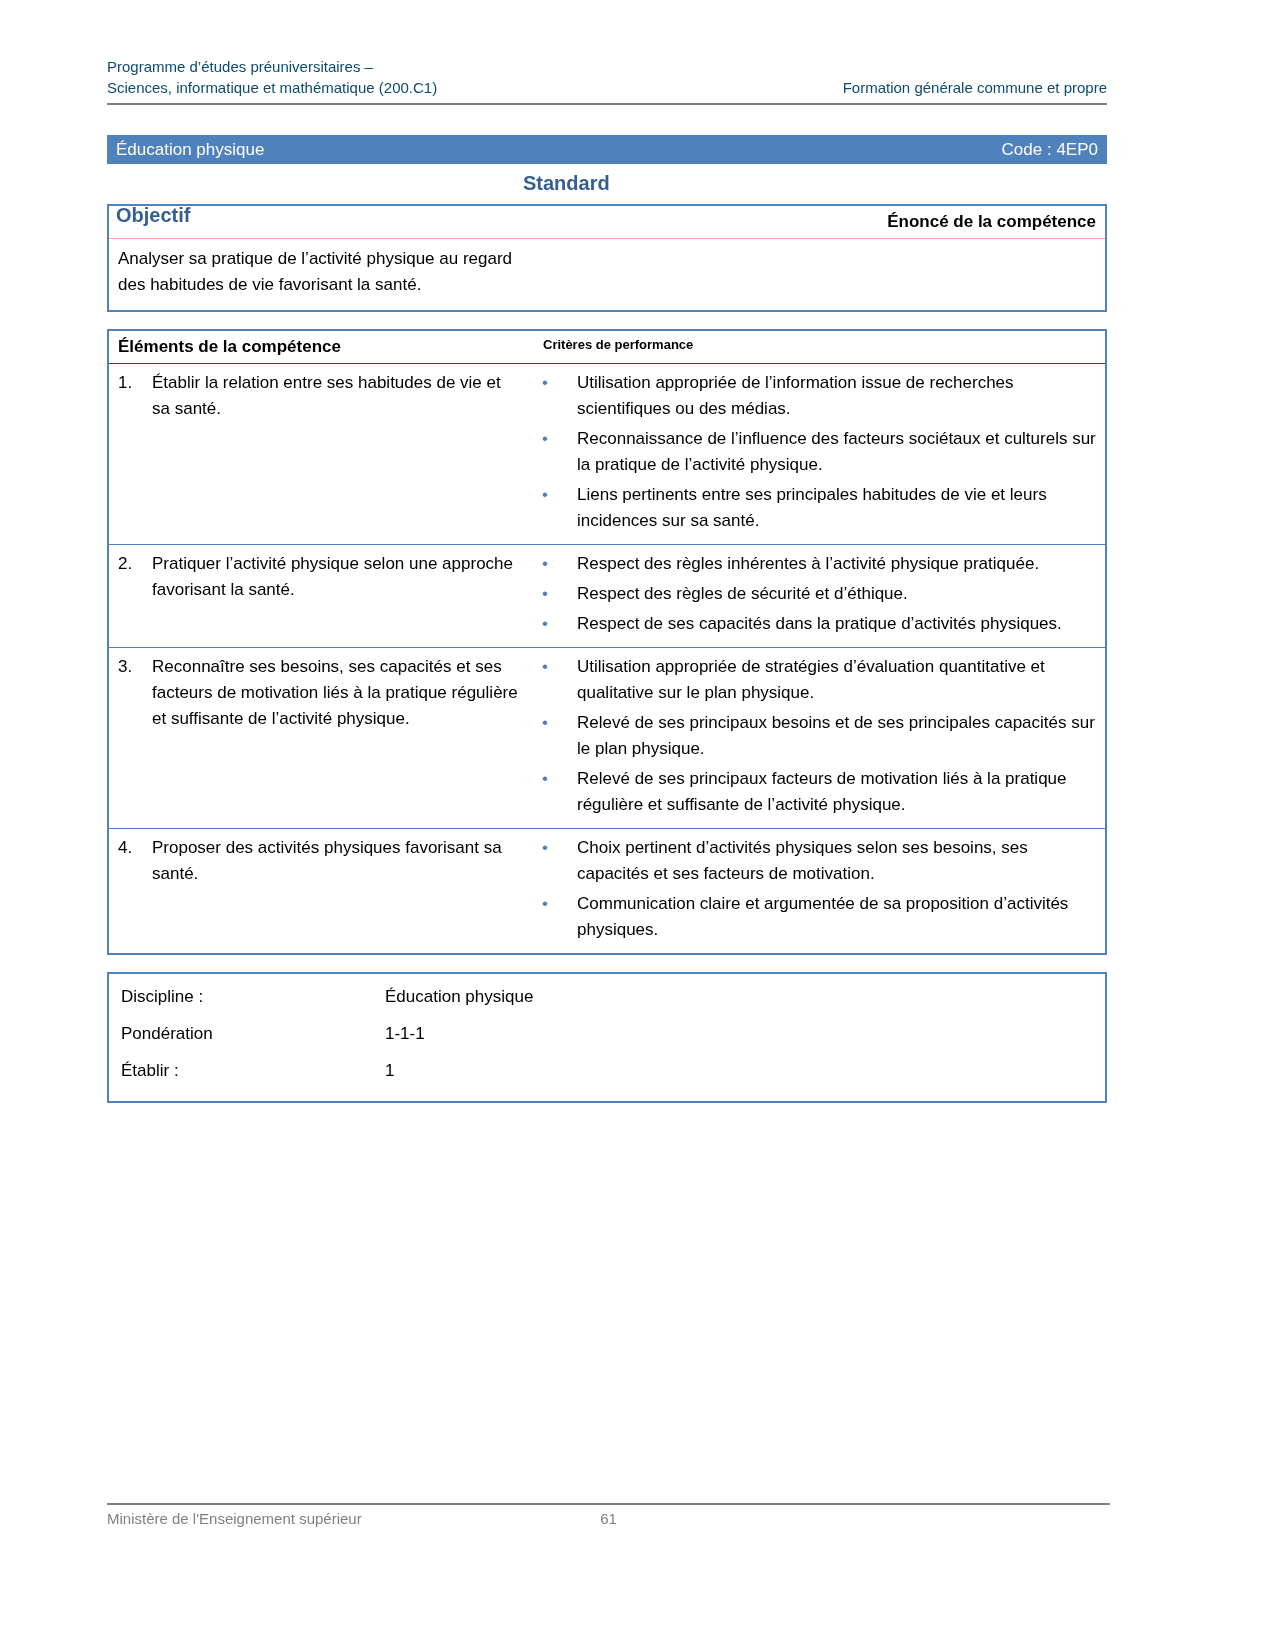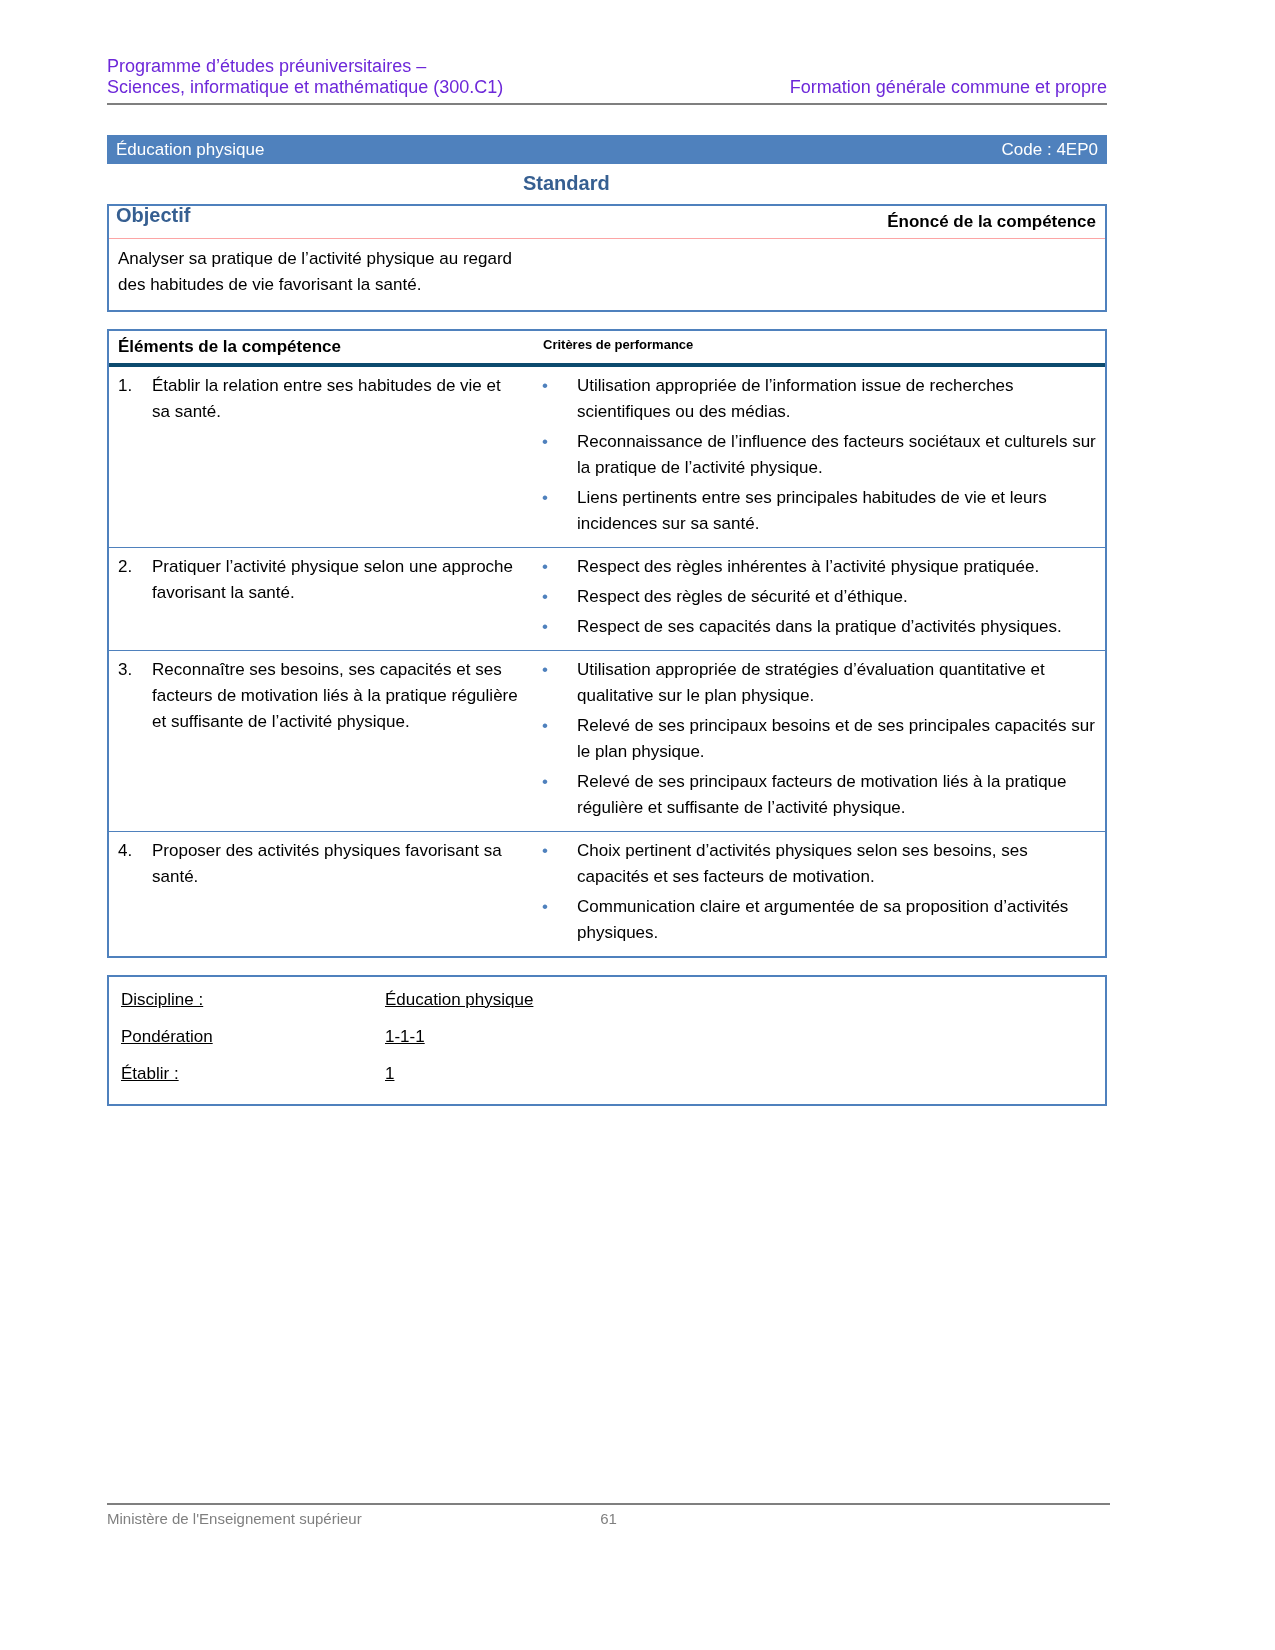--- a/index.html
+++ b/index.html
@@ -13,22 +13,22 @@
   }
   .sheet { position: absolute; top: 0; left: 0; width: 1275px; height: 1650px; overflow: hidden; }
   .content { position: absolute; left: 107px; top: 0; width: 1000px; }
 
   
   .doc-header {
     display: flex;
     justify-content: space-between;
     align-items: flex-end;
     margin-top: 56px;
-    color: #6d28d9;
-    font-size: 18px;
+    color: #0c4a6e;
+    font-size: 15px;
     line-height: 21px;
   }
   .header-rule { border: none; border-top: 2px solid #7f7f7f; margin: 5px 0 0 0; height: 0; }
 
   
   .banner {
     margin-top: 30px;
     background: #4f81bd;
     color: #ffffff;
     display: flex;
@@ -53,39 +53,39 @@
     padding: 6px 9px;
     border-bottom: 1px solid #fca5a5;
     text-align: right;
   }
 
   
   .enonce-body { padding: 7px 9px 12px 9px; font-size: 17px; line-height: 26px; max-width: 420px; }
 
   
   .comp-box { margin-top: 17px; }
-  .comp-header { display: flex; border-bottom: 4px solid #0c4a6e; }
+  .comp-header { display: flex; border-bottom: 1px solid #0c4a6e; }
   .comp-header .hcell-left { width: 416px; padding: 6px 9px; font-weight: bold; font-size: 17px; }
   .comp-header .hcell-right { flex: 1; padding: 6px 0; font-weight: bold; font-size: 13px; }
   .comp-row { display: flex; border-bottom: 1px solid #4f81bd; }
   .comp-row:last-child { border-bottom: none; }
   .cell-left { width: 416px; padding: 6px 8px 10px 9px; }
   .elem { display: flex; font-size: 17px; line-height: 26px; }
   .elem .num { width: 34px; flex: none; }
   .elem .etext { flex: 1; padding-right: 16px; }
   .cell-right { flex: 1; padding: 6px 6px 10px 0; }
   .bullet { display: flex; font-size: 17px; line-height: 26px; margin-bottom: 4px; }
   .bullet:last-child { margin-bottom: 0; }
   .bullet .dot { width: 35px; flex: none; color: #4f81bd; }
   .bullet .dot::before { content: "\2022"; }
   .bullet .btext { flex: 1; }
 
   
   .activ-box { margin-top: 17px; }
-  .activ-rows { padding: 4px 14px 12px 0; text-decoration: underline; }
+  .activ-rows { padding: 4px 14px 12px 0; }
   .activ-row { display: flex; font-size: 17px; padding: 9px 0 8px 12px; }
   .activ-row .lab { width: 264px; flex: none; }
 
   
   .doc-footer {
     position: absolute;
     left: 107px;
     top: 1503px;
     width: 1003px;
     border-top: 2px solid #7f7f7f;
@@ -97,21 +97,21 @@
 </style>
 </head>
 <body>
 
 <div class="sheet">
   <div class="content">
 
     <div class="doc-header">
       <div>
         <div>Programme d’études préuniversitaires –</div>
-        <div>Sciences, informatique et mathématique (300.C1)</div>
+        <div>Sciences, informatique et mathématique (200.C1)</div>
       </div>
       <div>Formation générale commune et propre</div>
     </div>
     <hr class="header-rule">
 
     <div class="banner">
       <span>Éducation physique</span>
       <span>Code : 4EP0</span>
     </div>
 

